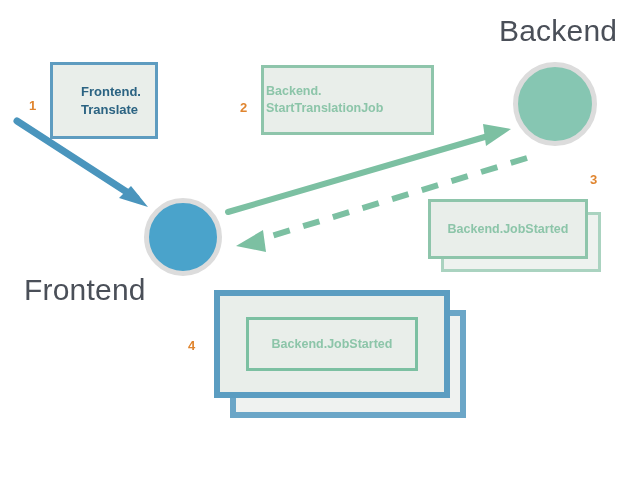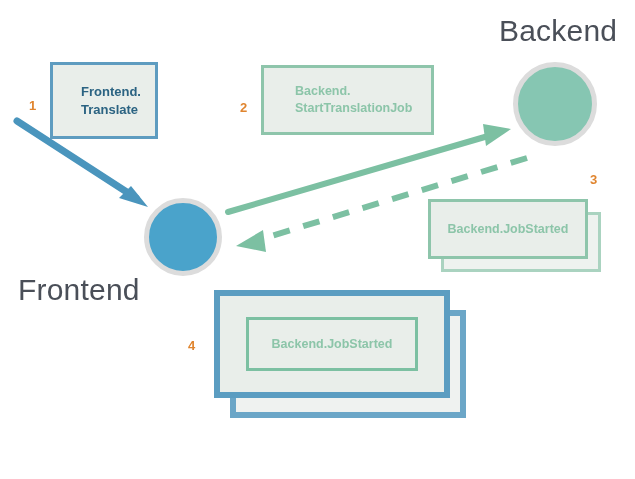--- a/index.html
+++ b/index.html
@@ -23,21 +23,21 @@
     position: absolute;
     color: #4a4f58;
     font-family: "Liberation Sans", sans-serif;
     font-size: 30px;
     font-weight: 400;
     letter-spacing: 0.2px;
     white-space: nowrap;
     line-height: 1;
   }
   #label-backend { left: 499px; top: 16px; }
-  #label-frontend { left: 18px; top: 275px; }
+  #label-frontend { left: 24px; top: 275px; }
 
   
   .actor-circle {
     position: absolute;
     border-radius: 50%;
     box-sizing: border-box;
   }
   #circle-frontend {
     left: 144px;
     top: 198px;
@@ -96,21 +96,21 @@
 
   
   #box-startjob {
     left: 261px;
     top: 65px;
     width: 173px;
     height: 70px;
     border: 3px solid #8ec5ab;
     color: #8cc5a9;
     font-size: 12.5px;
-    padding-left: 31px;
+    padding-left: 2px;
   }
   #box-startjob::after {
     content: "";
     position: absolute;
     left: -5px;
     top: 5px;
     width: 5px;
     bottom: -5px;
     background: #8ec5ab;
     opacity: 0.55;

